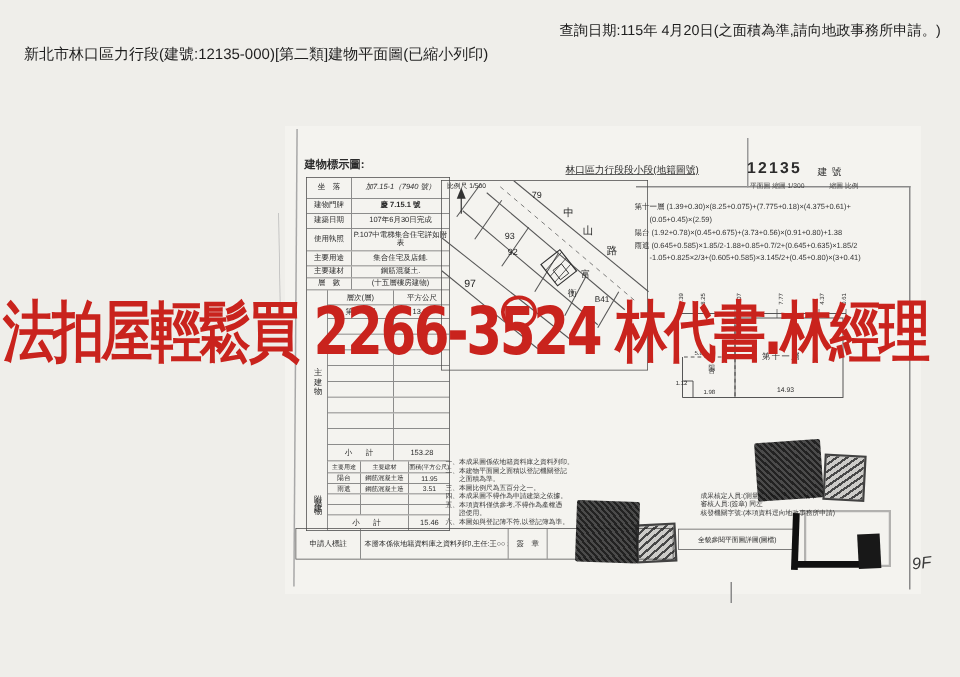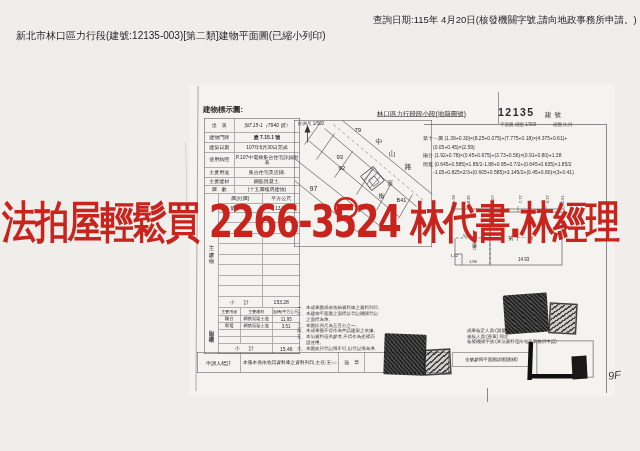--- a/index.html
+++ b/index.html
@@ -28,22 +28,22 @@
     transform:scaleX(.78);transform-origin:0 0;
     font-family:"DejaVu Sans","Liberation Sans",sans-serif}
   .maplab{position:absolute;color:#1f1f1f}
   svg{display:block}
 </style>
 </head>
 <body>
 
 <div id="stage">
 
-  <div class="abs" style="left:16px;top:29px;font-size:10px;color:#1e1e1e;white-space:nowrap">新北市林口區力行段(建號:12135-003)[第二類]建物平面圖(已縮小列印)</div>
-  <div class="abs" style="left:373px;top:14px;font-size:9.5px;color:#1e1e1e;white-space:nowrap">查詢日期:115年 4月20日(核發機關字號,請向地政事務所申請。)</div>
+  <div class="abs" style="left:16px;top:29px;font-size:10px;color:#1e1e1e;white-space:nowrap">新北市林口區力行段(建號:12135-000)[第二類]建物平面圖(已縮小列印)</div>
+  <div class="abs" style="left:373px;top:14px;font-size:9.5px;color:#1e1e1e;white-space:nowrap">查詢日期:115年 4月20日(之面積為準,請向地政事務所申請。)</div>
 
   <div id="scan2x">
 
     <div class="abs" style="left:380px;top:168px;width:848px;height:624px;background:#f4f3ef"></div>
 
     <div class="line" style="left:393px;top:172px;width:2px;height:610px;background:#a8a8a8;transform:rotate(.4deg)"></div>
     <div class="line" style="left:372px;top:284px;width:1px;height:120px;background:#b9b9b9;transform:rotate(-1deg)"></div>
 
     <div class="line" style="left:848px;top:248px;width:366px;height:2px"></div>
     <div class="line" style="left:1212px;top:248px;width:2px;height:538px"></div>

